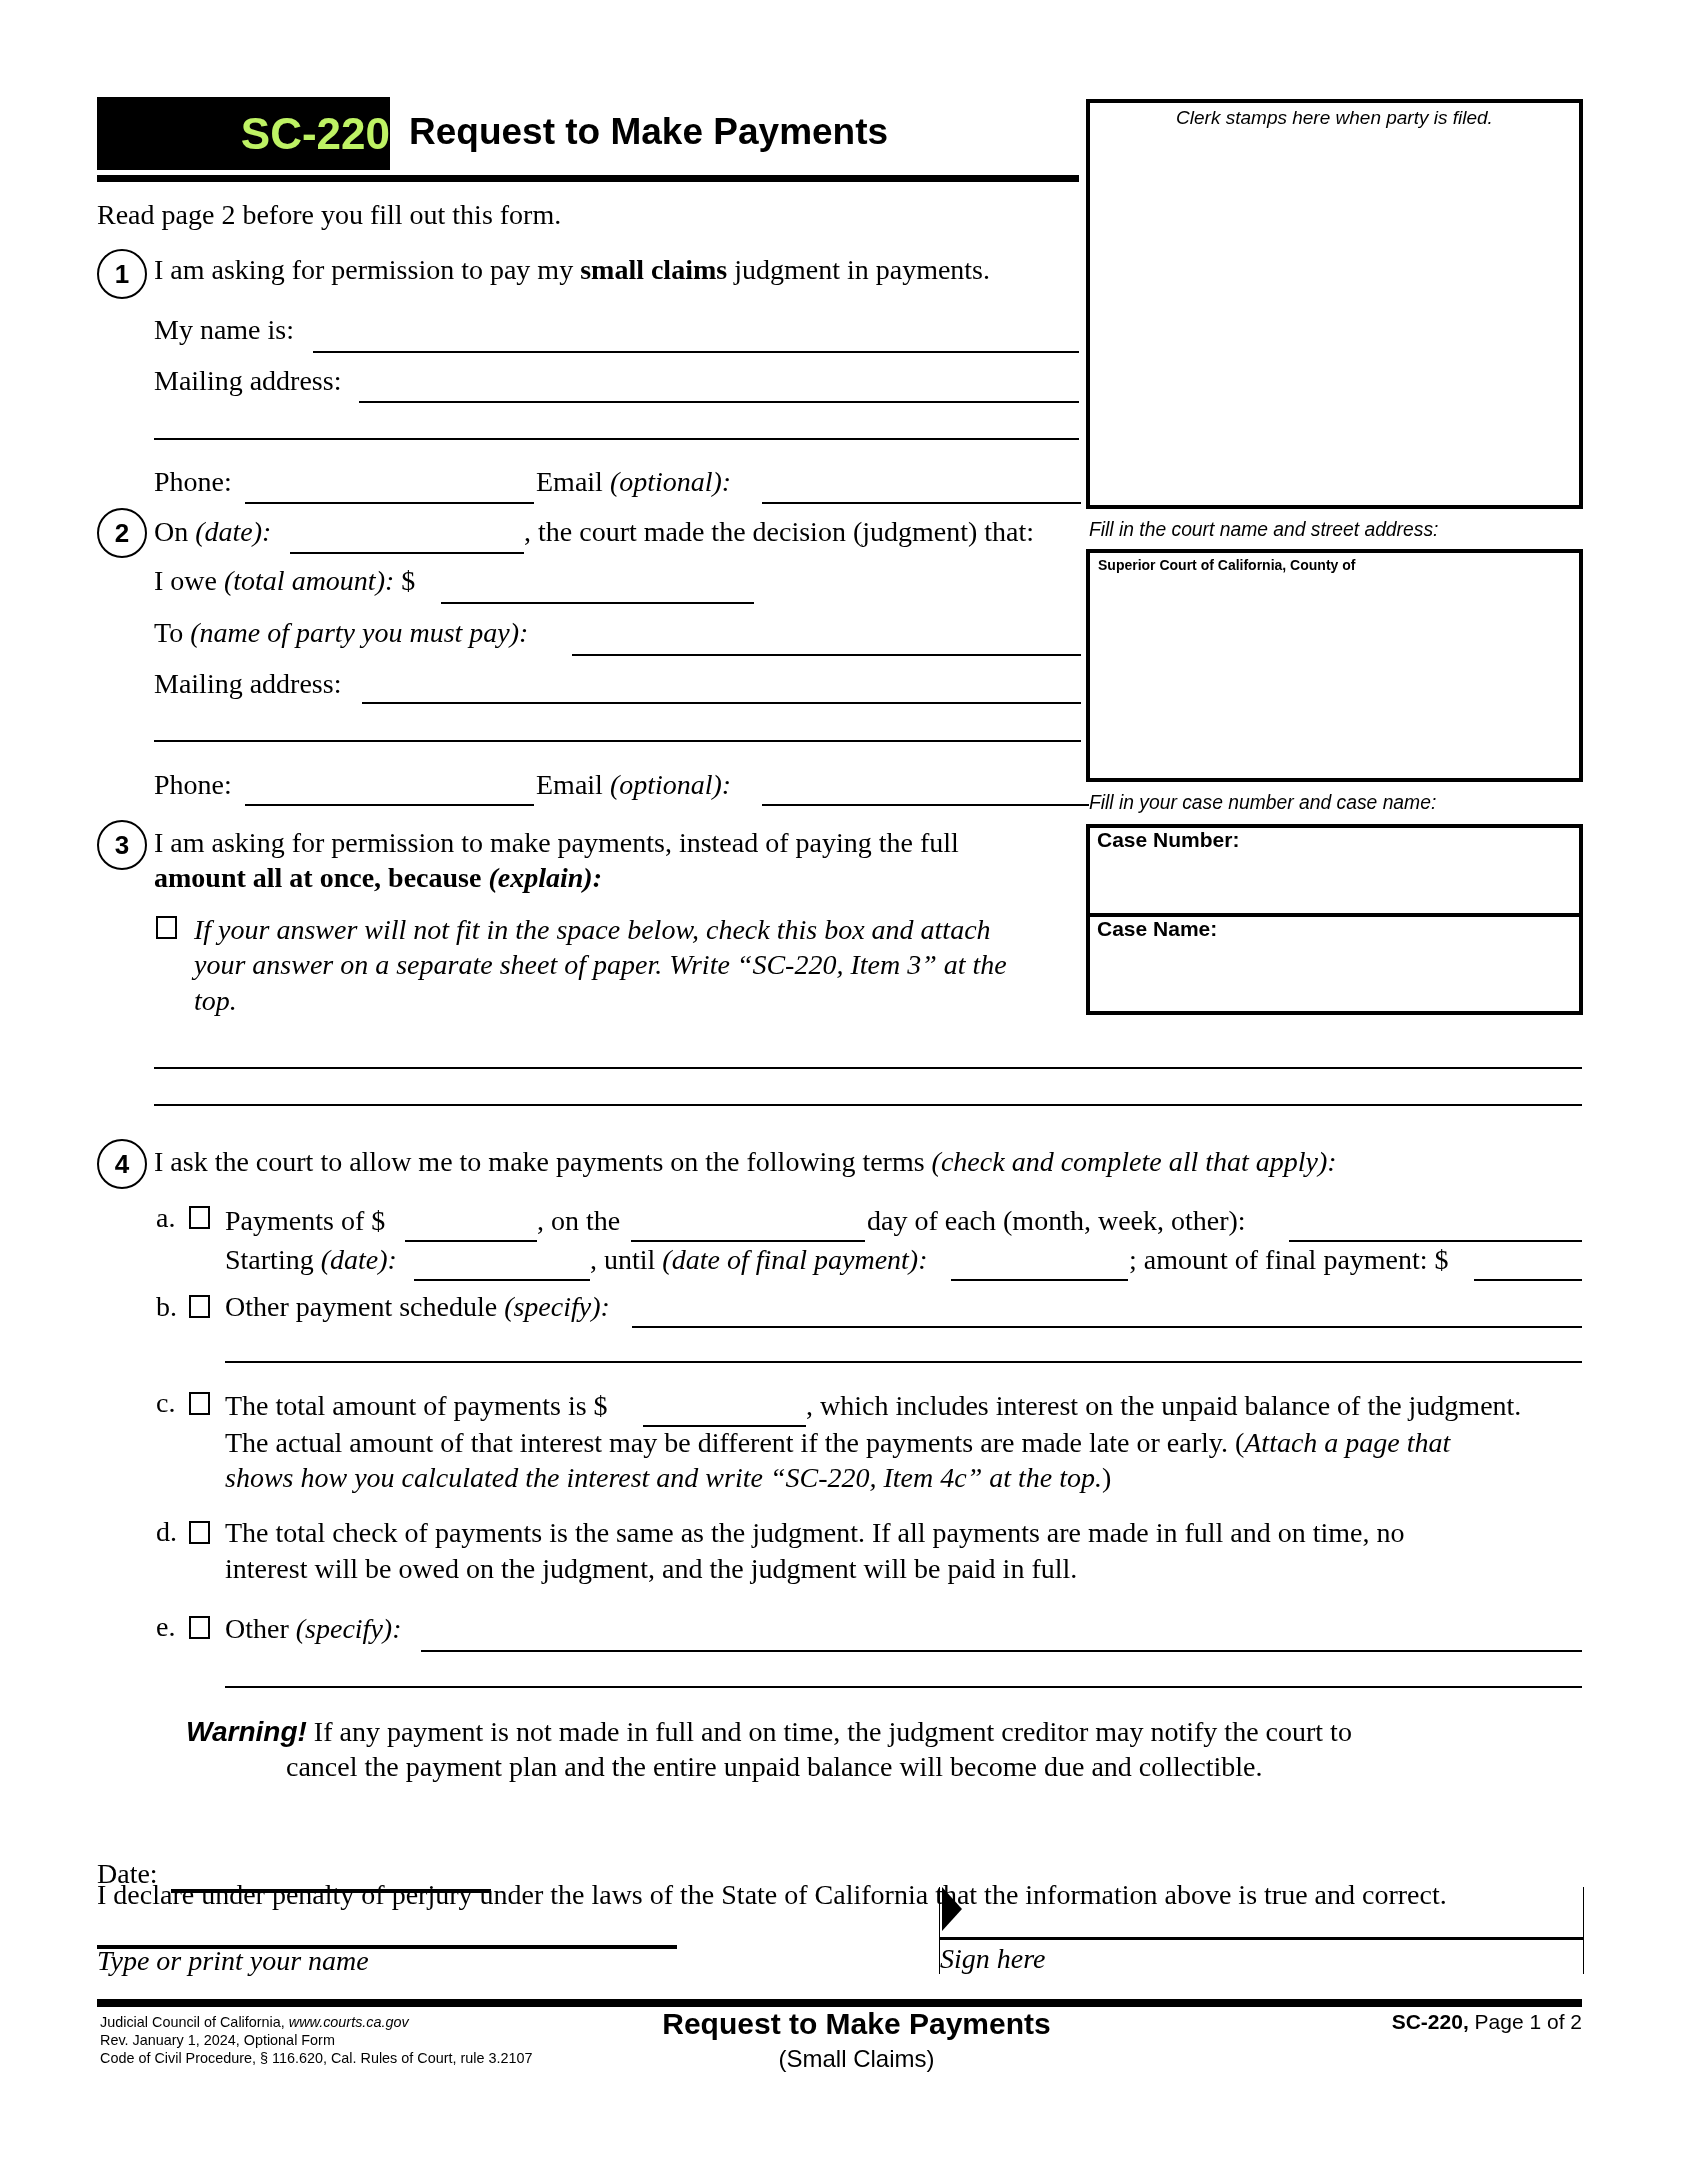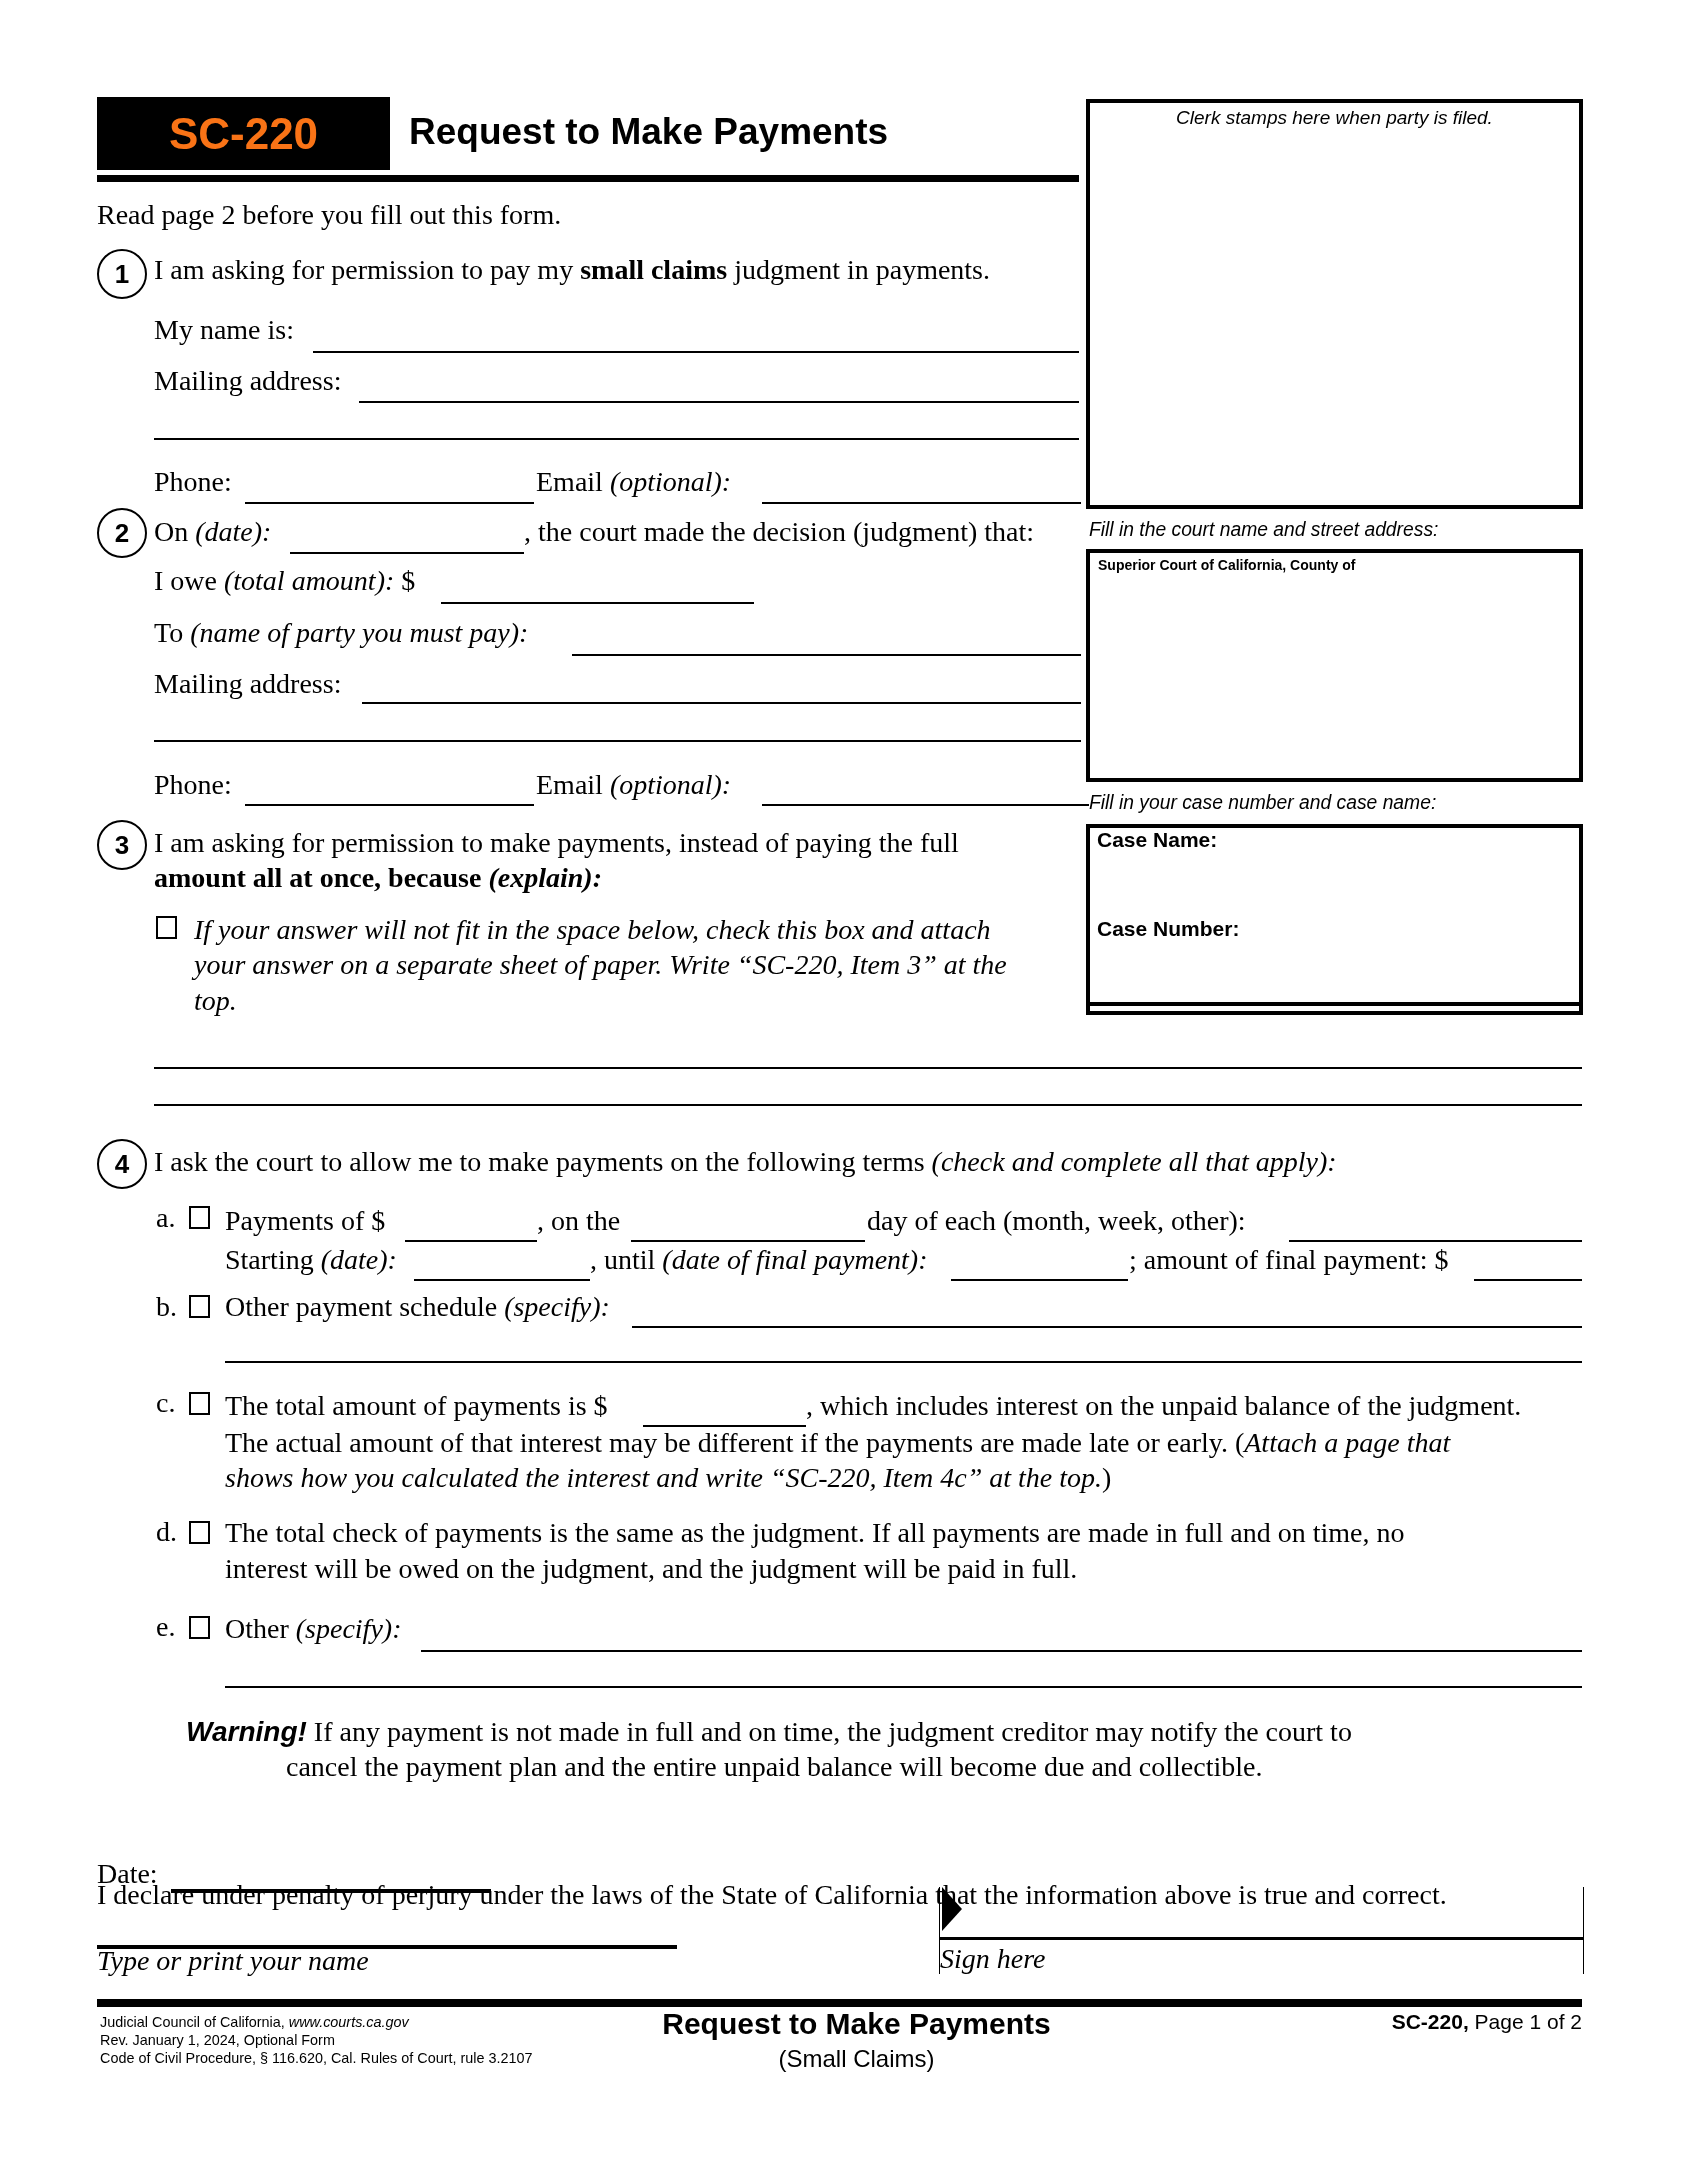--- a/index.html
+++ b/index.html
@@ -15,43 +15,43 @@
             font-family:"Liberation Sans", sans-serif; font-weight:bold; font-size:26px; line-height:46px; text-align:center; box-sizing:content-box; }
   .chk { position:absolute; width:21px; height:23px; border:2.5px solid #000; background:#fff; cursor:pointer; box-sizing:border-box; }
   .field { position:absolute; border:none; border-bottom:2.5px solid #000; background:transparent; outline:none;
            font-family:"Liberation Serif", serif; font-size:24px; padding:0 4px; box-sizing:border-box; height:32px; }
   .box { position:absolute; border:4px solid #000; box-sizing:border-box; }
 </style>
 </head>
 <body>
 
 <div class="abs" style="left:97px; top:97px; width:293px; height:73px; background:#000;">
-  <div class="sans bold" style="color:#f97316; font-size:44px; line-height:73px; text-align:center;">SC-220</div>
+  <div class="sans bold" style="color:#bef264; font-size:44px; line-height:73px; text-align:right;">SC-220</div>
 </div>
 <div class="abs sans bold" style="left:409px; top:109px; font-size:37px; line-height:46px; white-space:nowrap;">Request to Make Payments</div>
 <div class="abs" style="left:97px; top:175px; width:982px; height:7px; background:#000;"></div>
 
 <div class="abs serif" style="left:97px; top:198px;">Read page 2 before you fill out this form.</div>
 
 <div class="box" style="left:1086px; top:99px; width:497px; height:410px;">
   <div class="sans ital" style="text-align:center; font-size:19px; margin-top:4px;">Clerk stamps here when party is filed.</div>
 </div>
 
 <div class="abs sans ital" style="left:1089px; top:519px; font-size:19.3px; white-space:nowrap;">Fill in the court name and street address:</div>
 <div class="box" style="left:1086px; top:549px; width:497px; height:233px;">
   <div class="sans bold" style="font-size:14px; margin:4px 0 0 8px; white-space:nowrap;">Superior Court of California, County of</div>
 </div>
 
 <div class="abs sans ital" style="left:1089px; top:792px; font-size:19.3px; white-space:nowrap;">Fill in your case number and case name:</div>
 <div class="box" style="left:1086px; top:824px; width:497px; height:191px;">
+  <div style="height:85px; border-bottom:4px solid #000;">
+    <div class="sans bold" style="font-size:21px; margin:0 0 0 7px;">Case Number:</div>
+  </div>
   <div style="height:89px;">
     <div class="sans bold" style="font-size:21px; margin:0 0 0 7px;">Case Name:</div>
-  </div>
-  <div style="height:85px; border-bottom:4px solid #000;">
-    <div class="sans bold" style="font-size:21px; margin:0 0 0 7px;">Case Number:</div>
   </div>
 </div>
 
 <div class="circle" style="left:97px; top:249px;">1</div>
 <div class="abs serif" style="left:154px; top:253px;">
   <span>I am asking for permission to pay my </span><span class="bold">small claims</span><span> judgment in payments.</span>
 </div>
 <div class="abs serif" style="left:154px; top:313px;">My name is:</div>
 <input class="field" style="left: 313px; top: 321px; width: 766px;" value="">
 <div class="abs serif" style="left:154px; top:364px;">Mailing address:</div>

